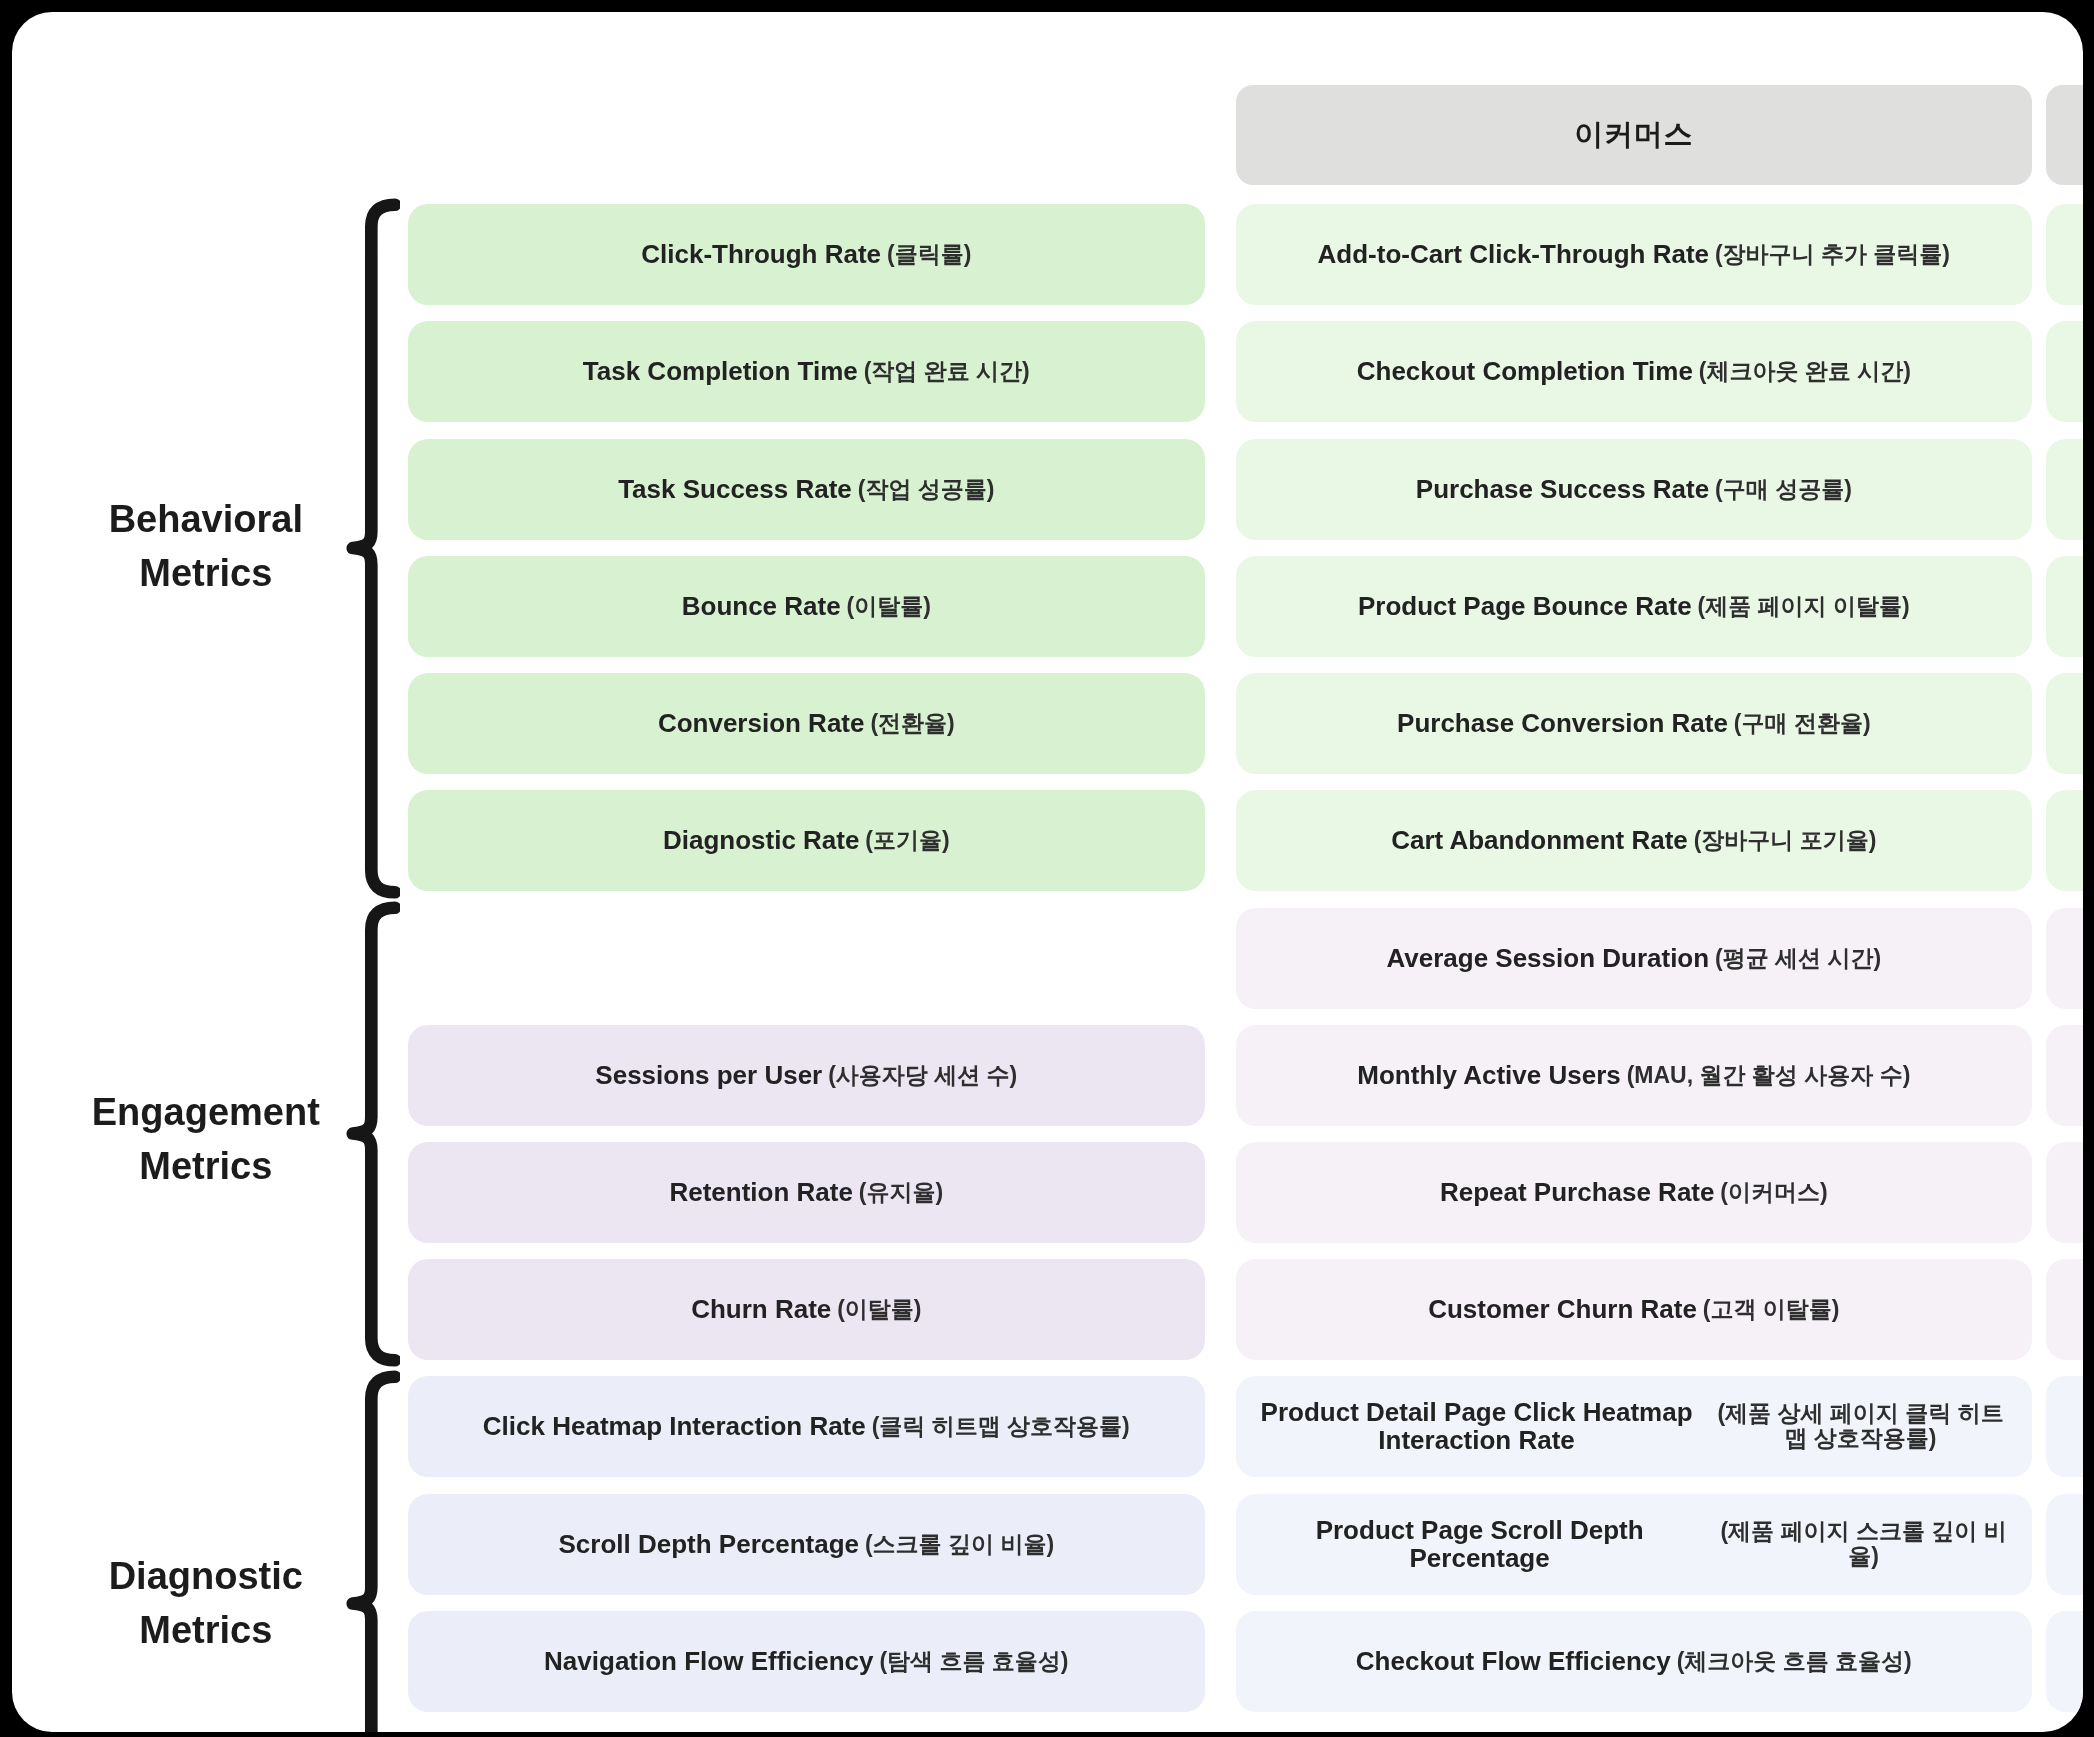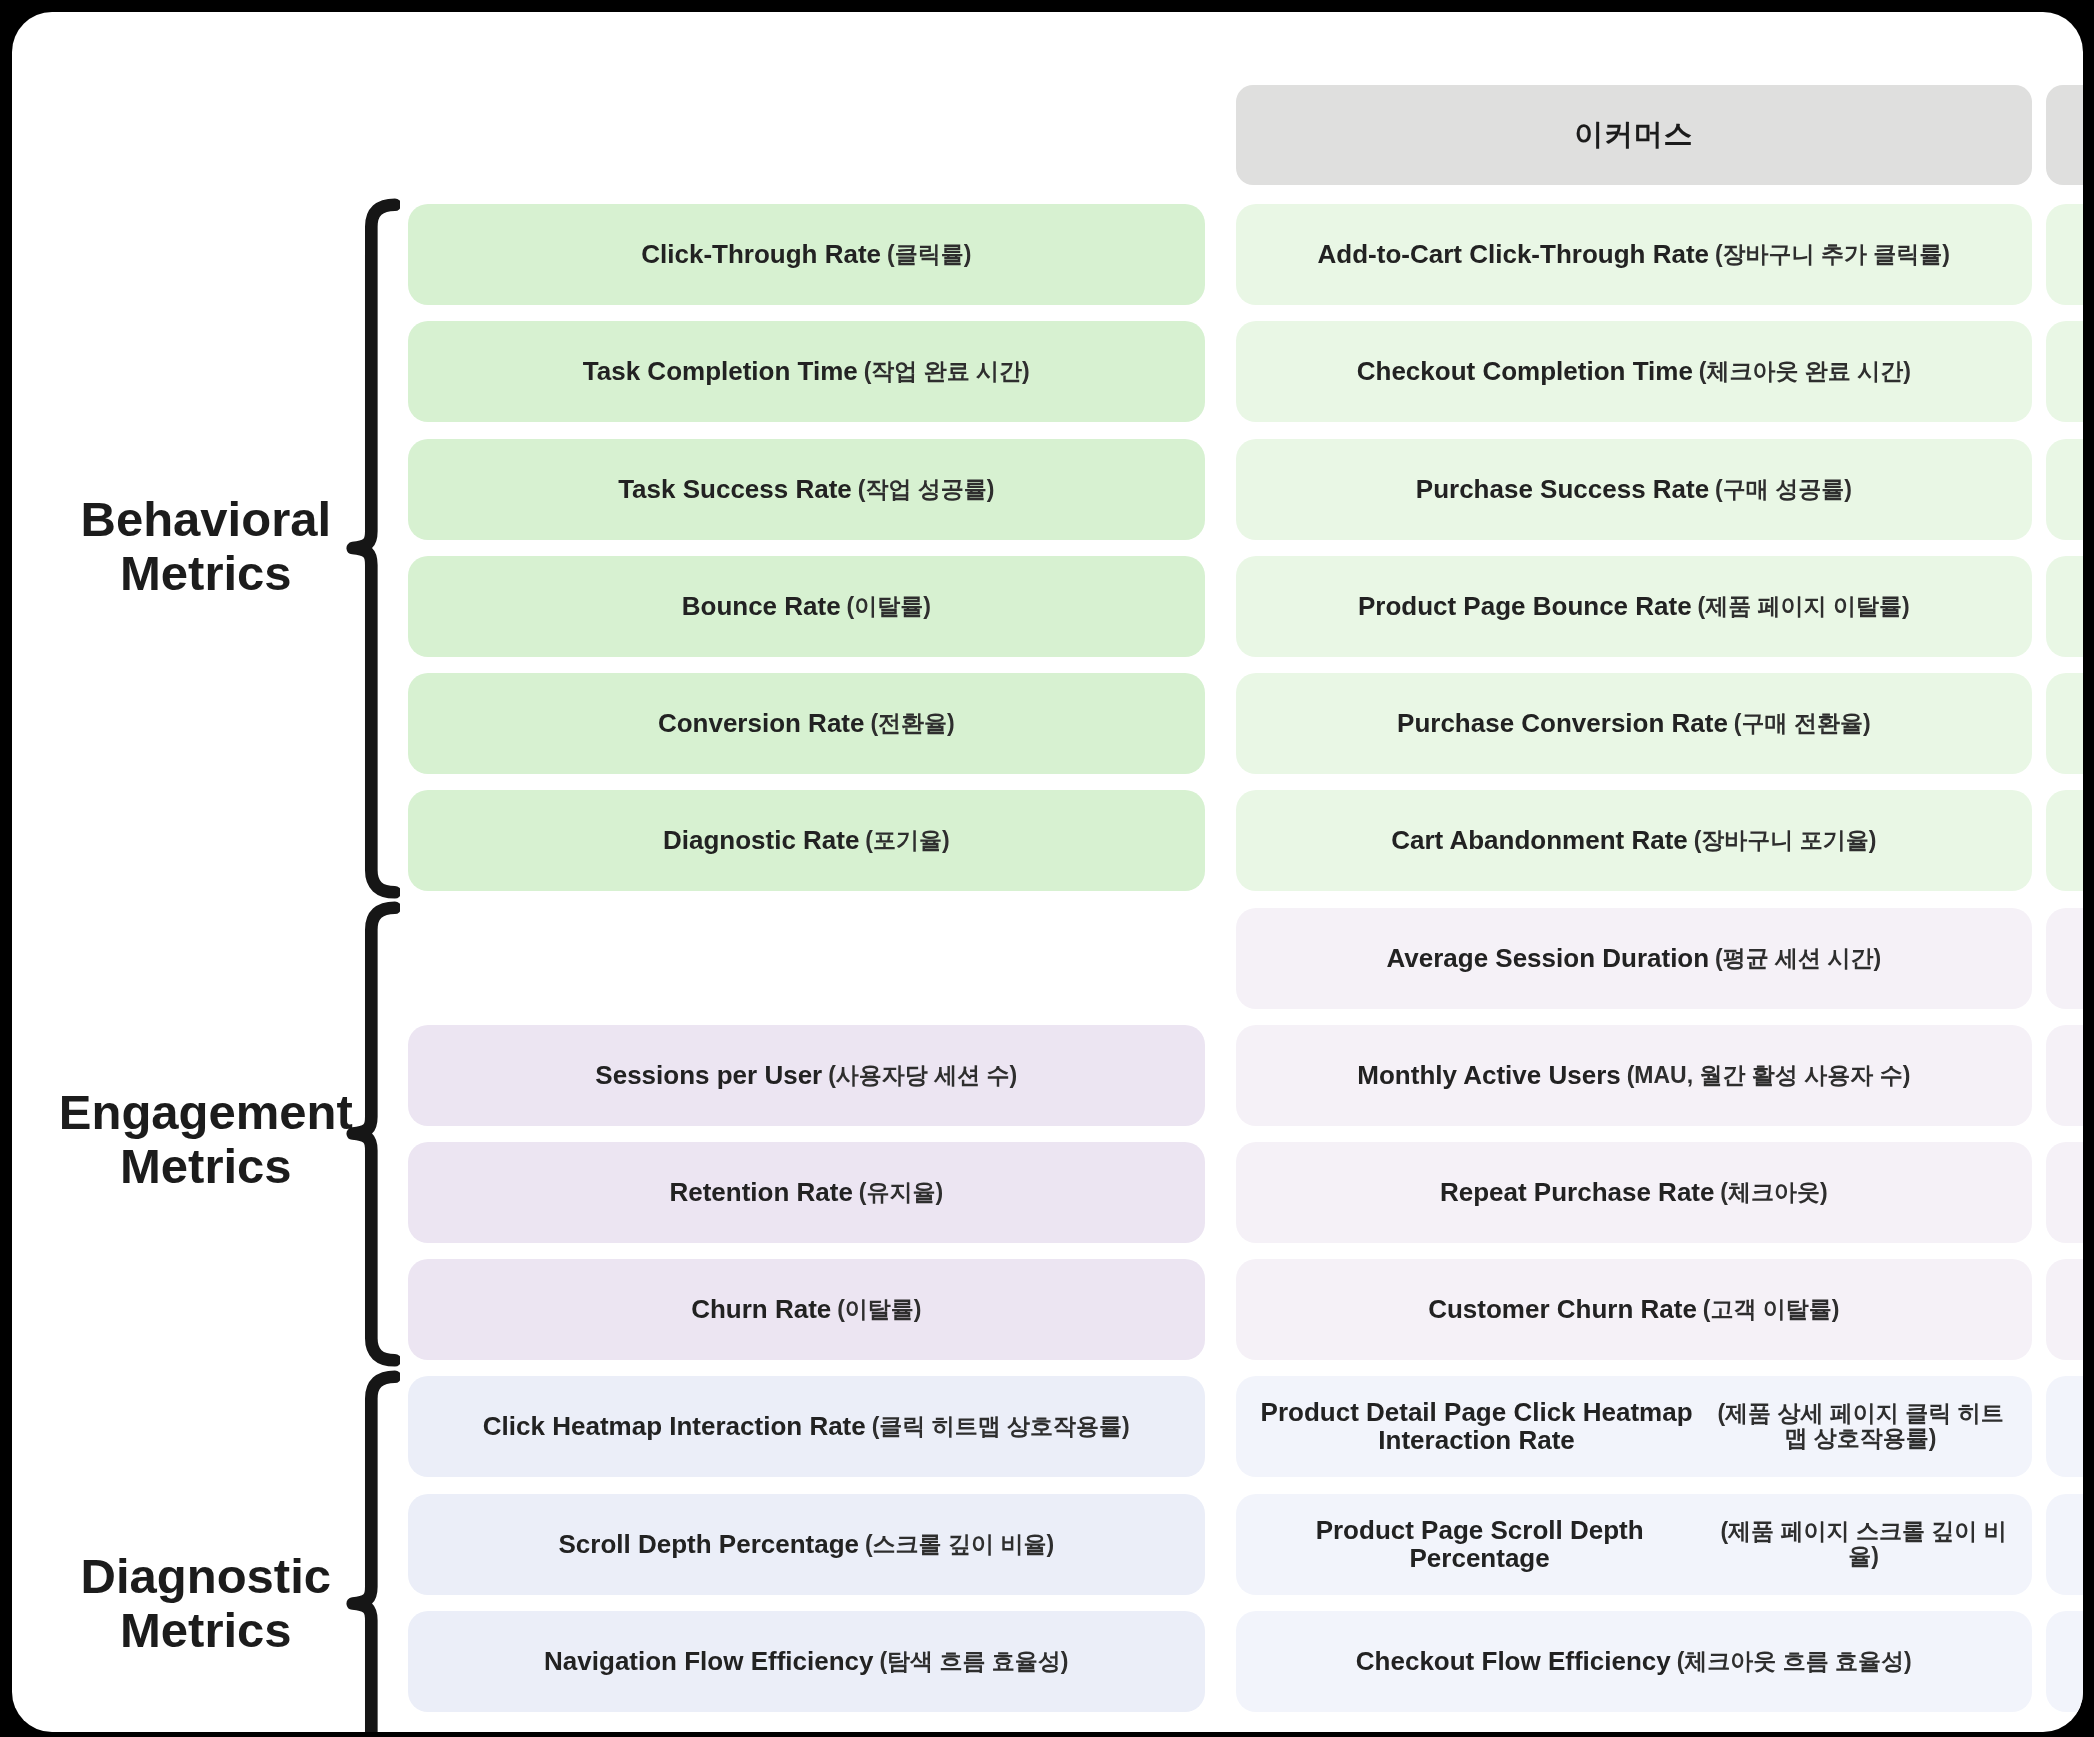--- a/index.html
+++ b/index.html
@@ -34,21 +34,21 @@
   .bg-g2{background:var(--ecom-green,#e9f7e5);}
   .bg-p1{background:var(--generic-purple,#ece5f2);}
   .bg-p2{background:var(--ecom-purple,#f5f1f7);}
   .bg-b1{background:var(--generic-blue,#ebeef8);}
   .bg-b2{background:var(--ecom-blue,#f2f4fb);}
   .t{font-size:26px;font-weight:700;color:var(--title-text,#222);line-height:1.1;}
   .s{font-size:23px;font-weight:600;color:var(--sub-text,#2e2e2e);line-height:1.1;}
   
   .section-label{
     position:absolute;left:34px;width:320px;text-align:center;
-    font-size:49px;font-weight:700;color:var(--label-text,#1c1c1c);line-height:54px;
+    font-size:38px;font-weight:700;color:var(--label-text,#1c1c1c);line-height:54px;
   }
   .brace{position:absolute;left:334px;width:54px;}
   .brace path{stroke:var(--brace,#161616);stroke-width:15;fill:none;
     stroke-linecap:round;stroke-linejoin:round;}
 </style>
 </head>
 <body>
 
 <div class="surface">
 
@@ -155,21 +155,21 @@
     <div class="s">(MAU, 월간 활성 사용자 수)</div>
   </div>
   <div class="box c3 bg-p2" style="top:1013px"></div>
 
   <div class="box c1 bg-p1" style="top:1130px">
     <div class="t">Retention Rate</div>
     <div class="s">(유지율)</div>
   </div>
   <div class="box c2 bg-p2" style="top:1130px">
     <div class="t">Repeat Purchase Rate</div>
-    <div class="s">(체크아웃)</div>
+    <div class="s">(이커머스)</div>
   </div>
   <div class="box c3 bg-p2" style="top:1130px"></div>
 
   <div class="box c1 bg-p1" style="top:1247px">
     <div class="t">Churn Rate</div>
     <div class="s">(이탈률)</div>
   </div>
   <div class="box c2 bg-p2" style="top:1247px">
     <div class="t">Customer Churn Rate</div>
     <div class="s">(고객 이탈률)</div>

